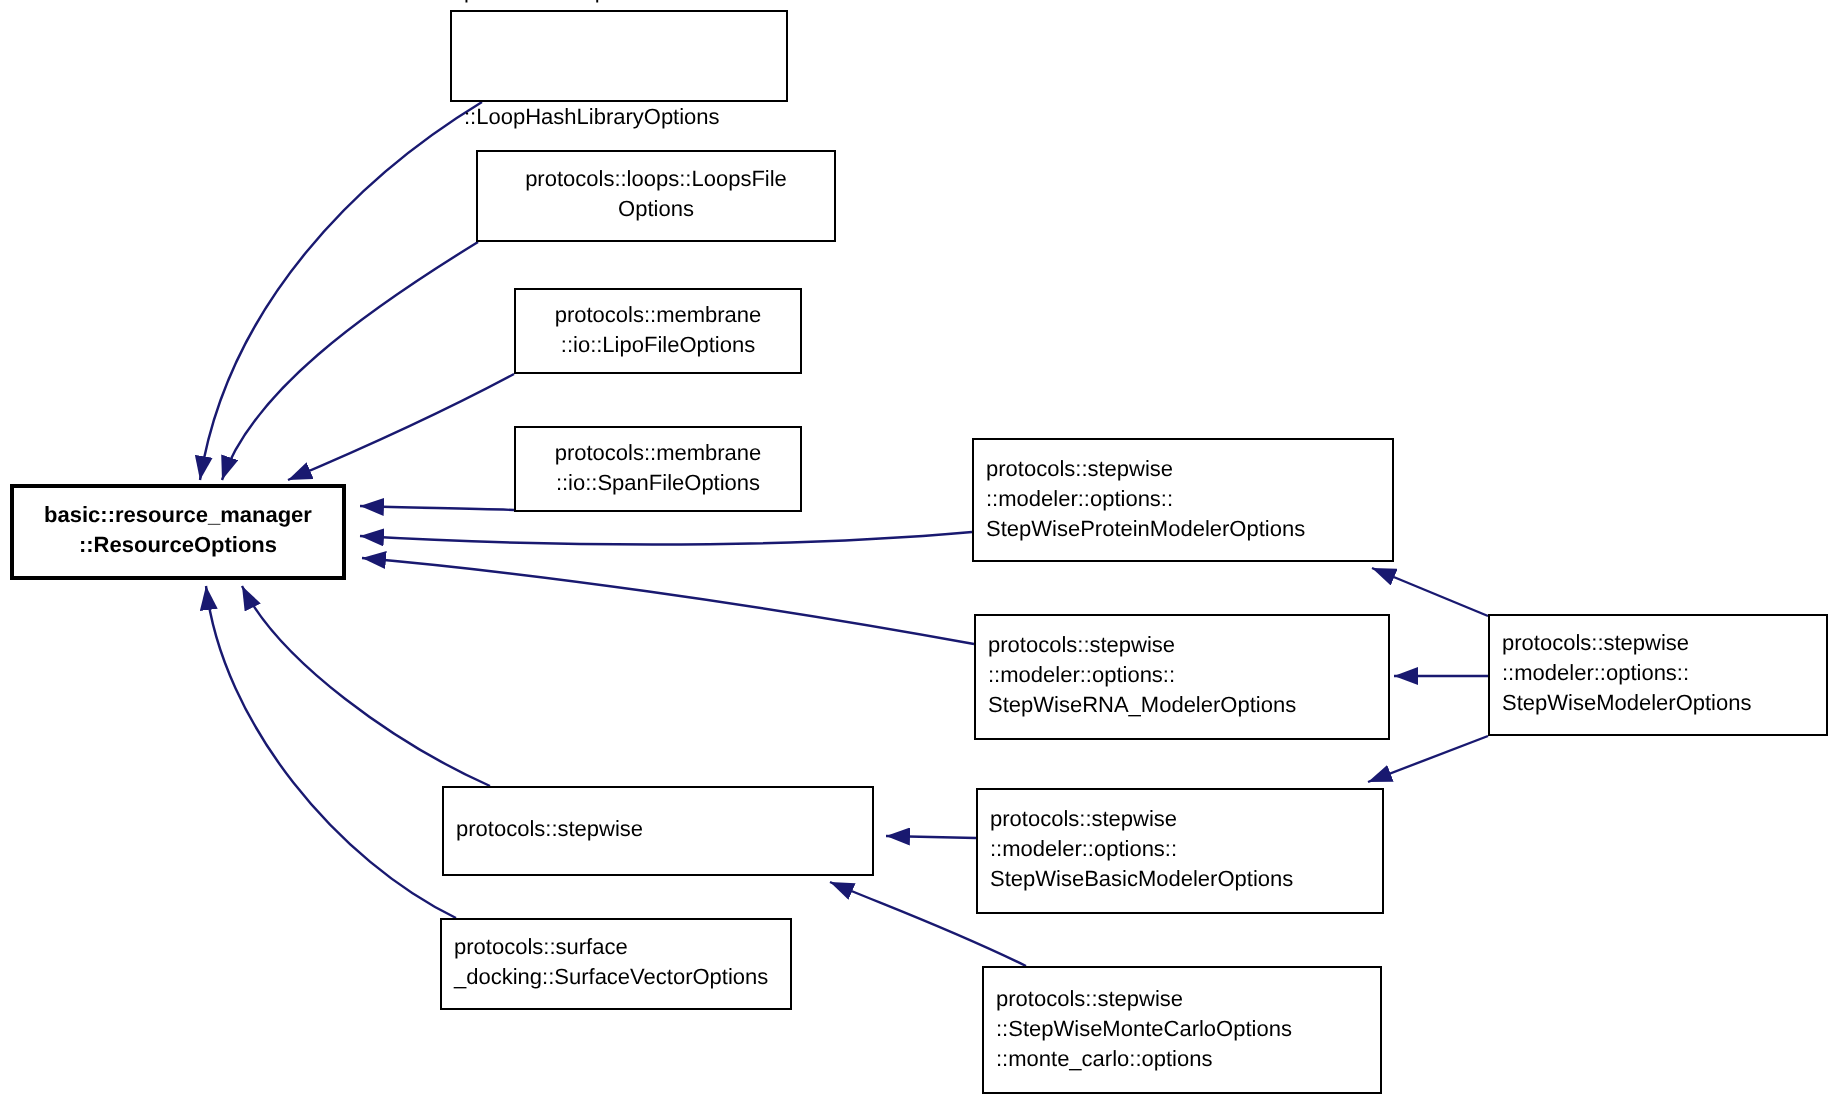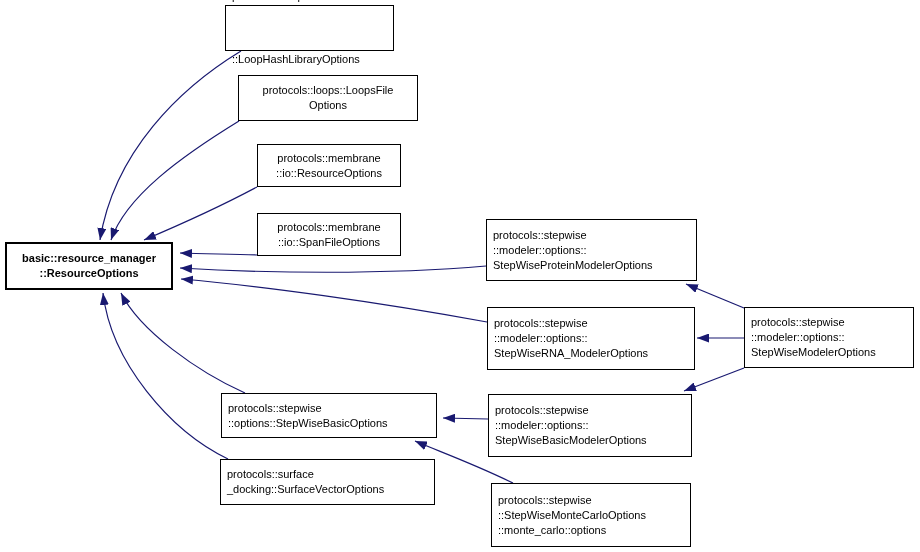--- a/index.html
+++ b/index.html
@@ -73,21 +73,21 @@
     <div class="node left" style="left: 225px; top: 5px; width: 169px; height: 46px; gap: 48px;">
       <span class="line">protocols::loophash</span>
       <span class="line">::LoopHashLibraryOptions</span>
     </div>
     <div class="node center" style="left: 238px; top: 75px; width: 180px; height: 46px;">
       <span class="line">protocols::loops::LoopsFile</span>
       <span class="line">Options</span>
     </div>
     <div class="node center" style="left: 257px; top: 144px; width: 144px; height: 43px;">
       <span class="line">protocols::membrane</span>
-      <span class="line">::io::ResourceOptions</span>
+      <span class="line">::io::LipoFileOptions</span>
     </div>
     <div class="node center" style="left: 257px; top: 213px; width: 144px; height: 43px;">
       <span class="line">protocols::membrane</span>
       <span class="line">::io::SpanFileOptions</span>
     </div>
     <div class="node left" style="left: 486px; top: 219px; width: 211px; height: 62px;">
       <span class="line">protocols::stepwise</span>
       <span class="line">::modeler::options::</span>
       <span class="line">StepWiseProteinModelerOptions</span>
     </div>
@@ -96,23 +96,22 @@
       <span class="line">::modeler::options::</span>
       <span class="line">StepWiseRNA_ModelerOptions</span>
     </div>
     <div class="node left" style="left: 744px; top: 307px; width: 170px; height: 61px;">
       <span class="line">protocols::stepwise</span>
       <span class="line">::modeler::options::</span>
       <span class="line">StepWiseModelerOptions</span>
     </div>
     <div class="node left" style="left: 221px; top: 393px; width: 216px; height: 45px;">
       <span class="line">protocols::stepwise</span>
-      <span class="line">::options::StepWiseBasicOptions</span>
     </div>
-    <div class="node left" style="left: 220px; top: 459px; width: 215px; height: 46px;">
+    <div class="node left" style="left: 220px; top: 459px; width: 176px; height: 46px;">
       <span class="line">protocols::surface</span>
       <span class="line">_docking::SurfaceVectorOptions</span>
     </div>
     <div class="node left" style="left: 488px; top: 394px; width: 204px; height: 63px;">
       <span class="line">protocols::stepwise</span>
       <span class="line">::modeler::options::</span>
       <span class="line">StepWiseBasicModelerOptions</span>
     </div>
     <div class="node left" style="left: 491px; top: 483px; width: 200px; height: 64px;">
       <span class="line">protocols::stepwise</span>

